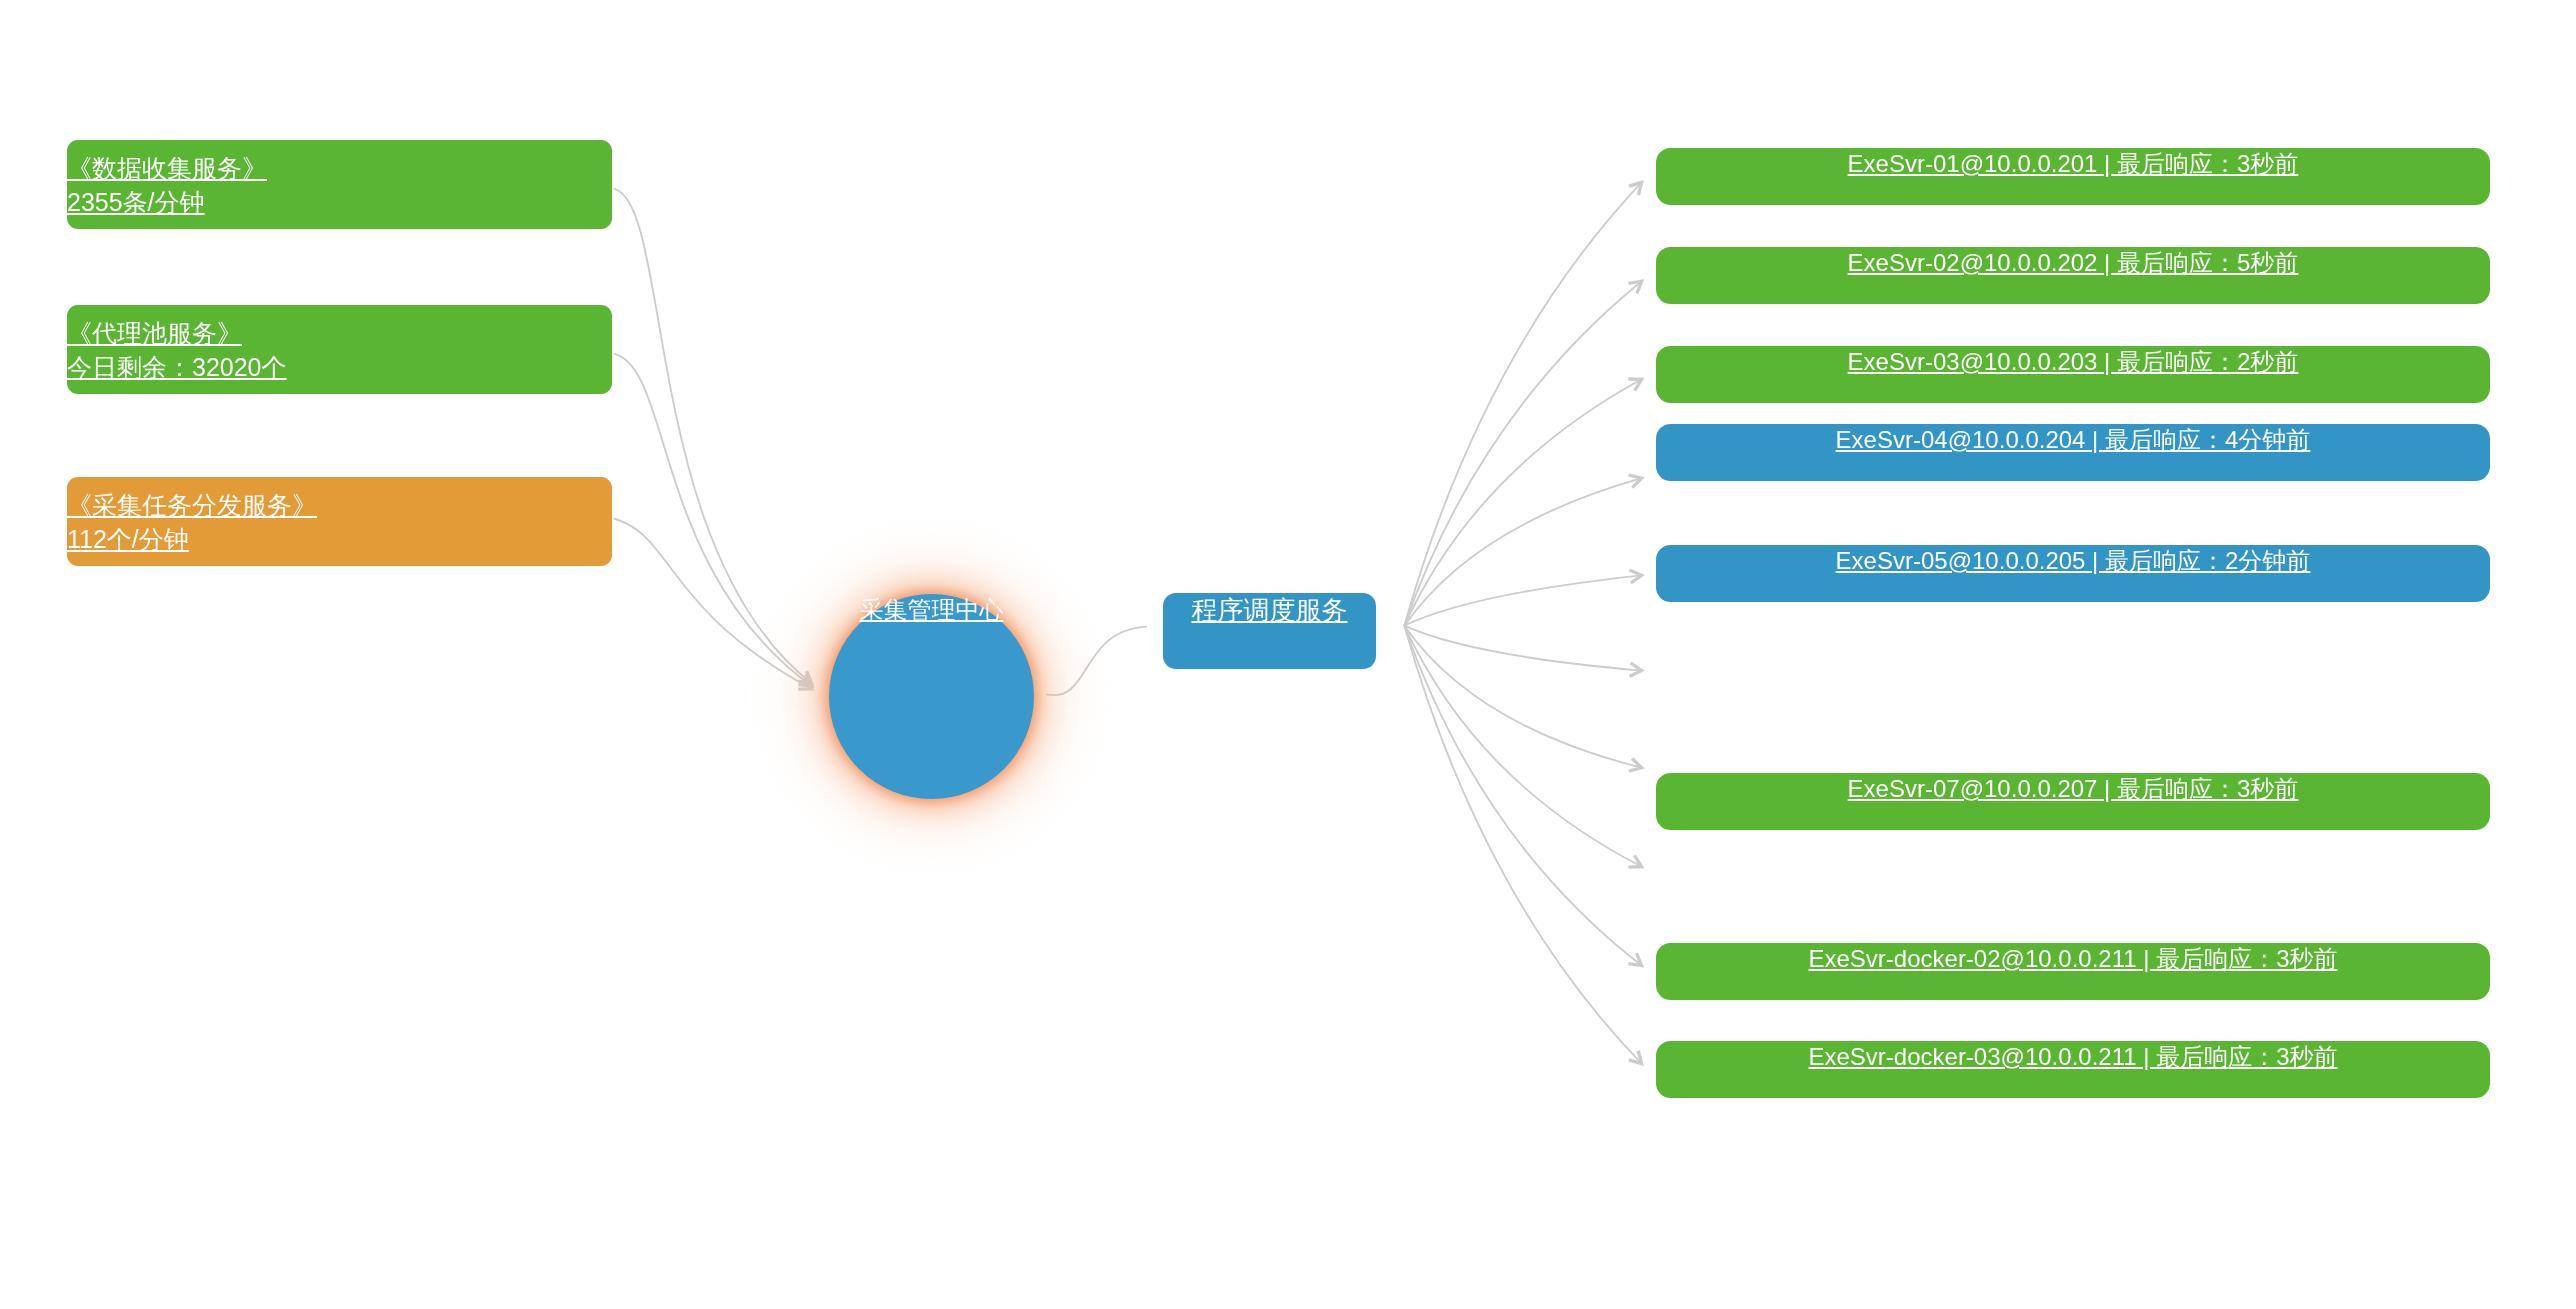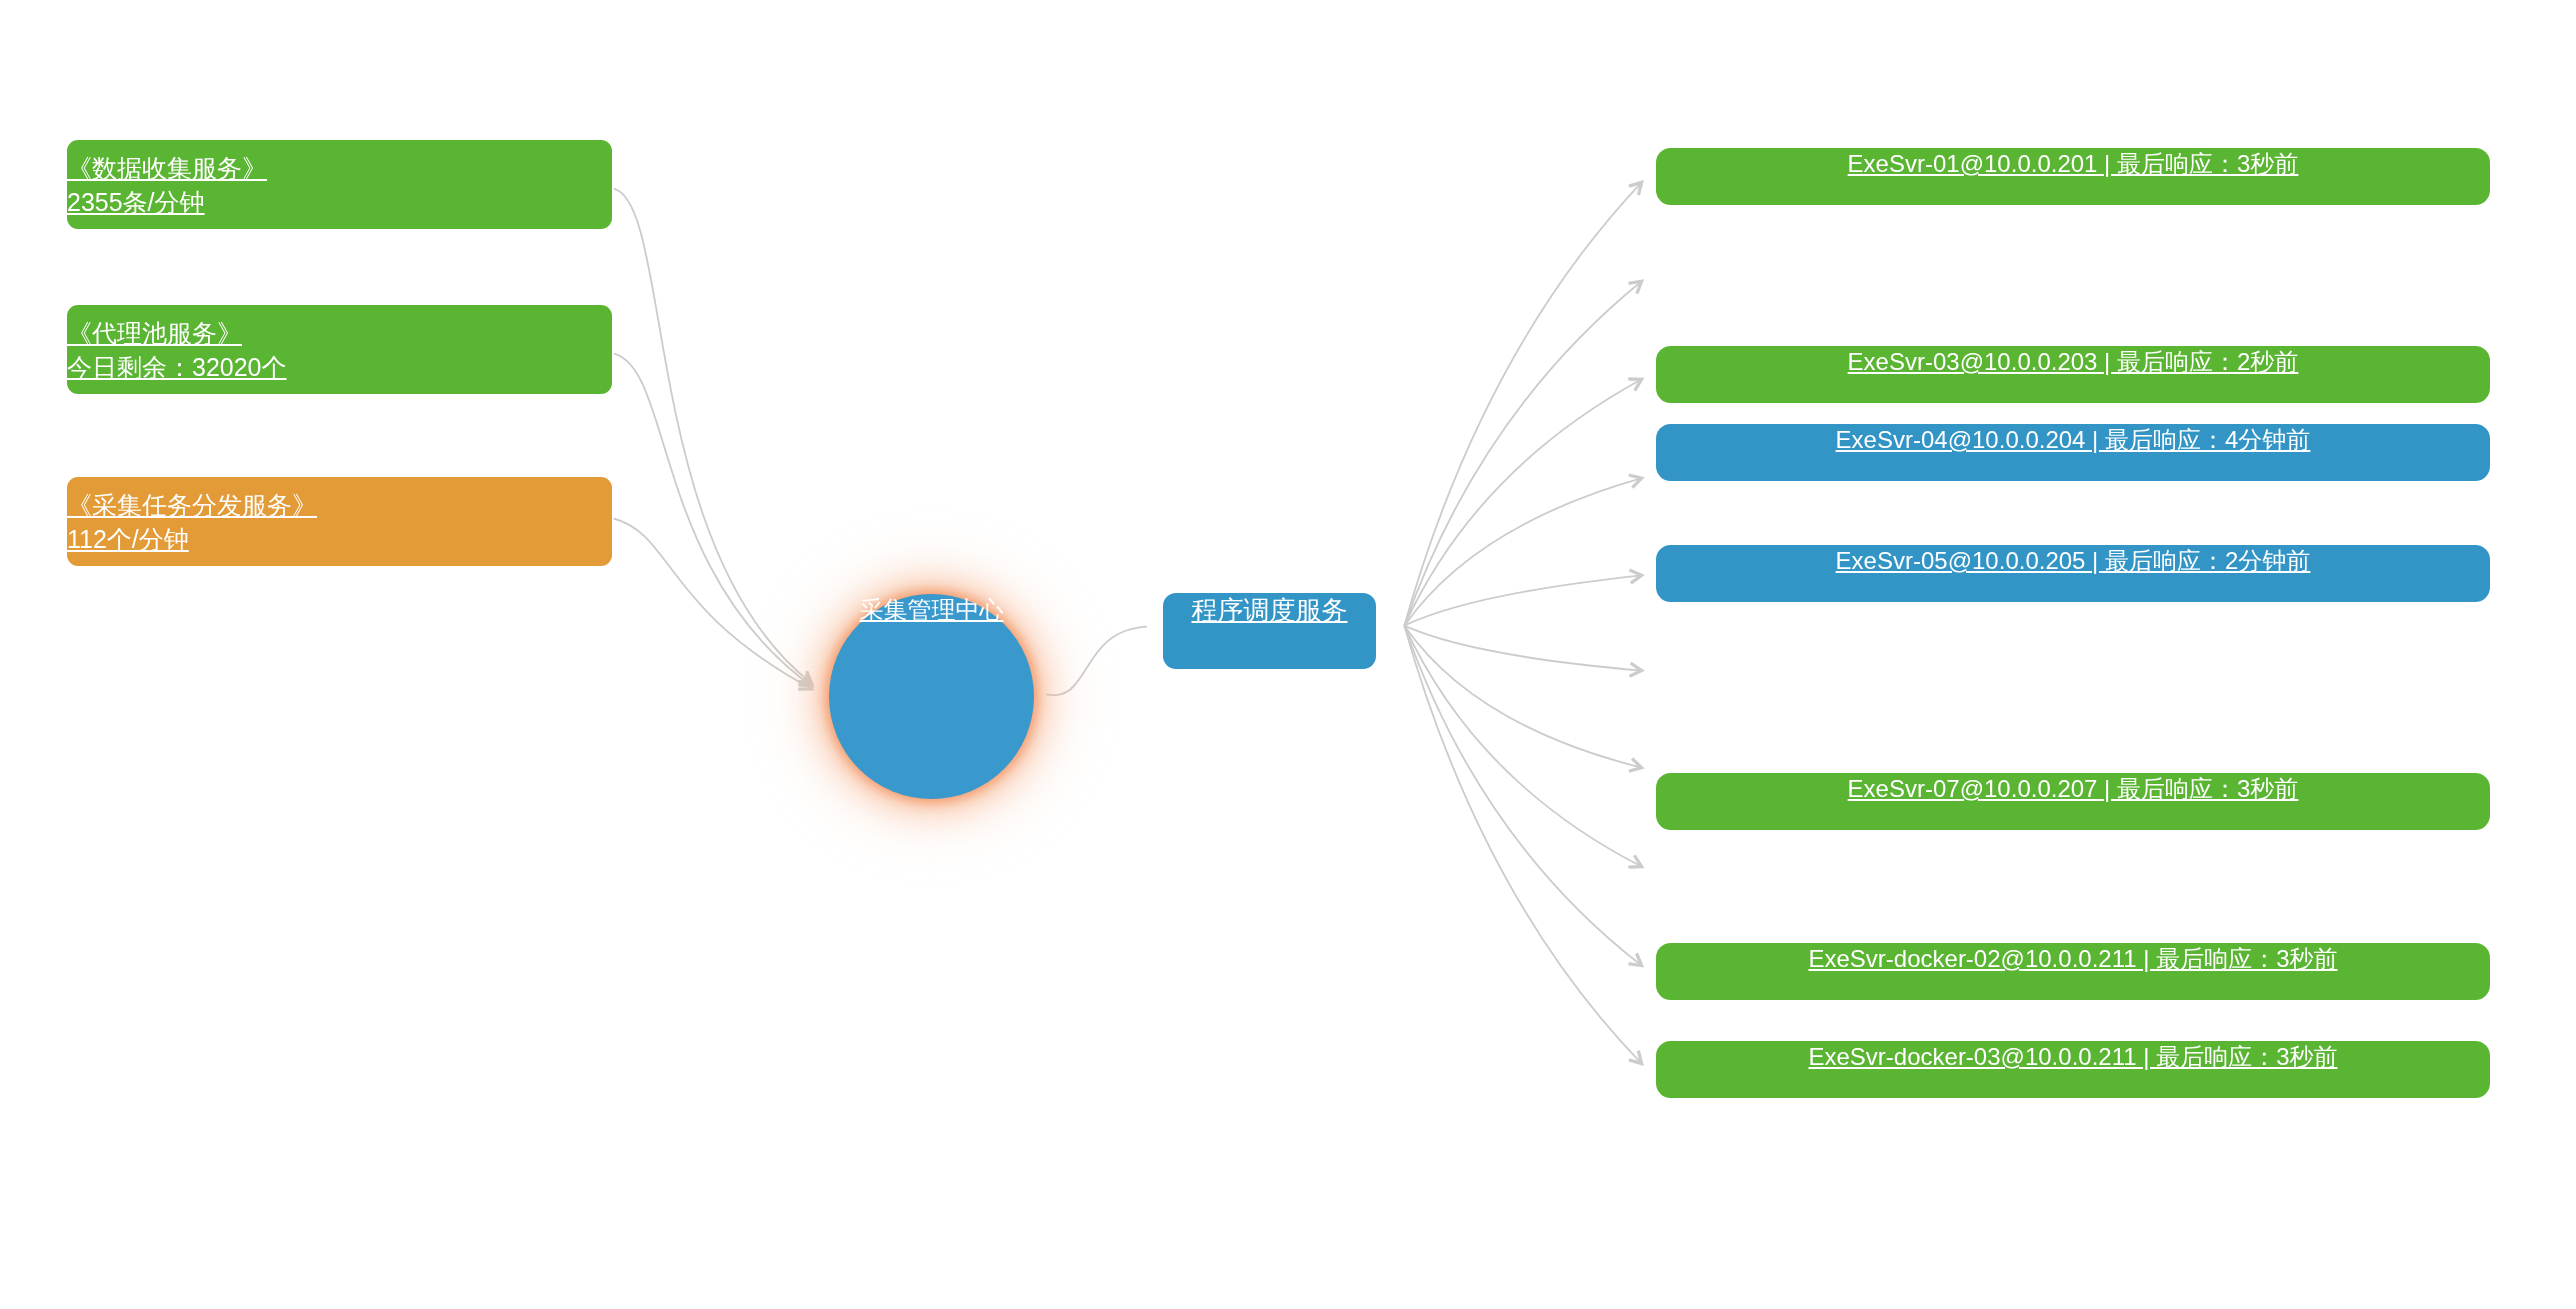--- a/index.html
+++ b/index.html
@@ -106,20 +106,23 @@
     <span>采集管理中心</span>
   </div>
 
   <div class="node scheduler">
     <span>程序调度服务</span>
   </div>
 
   <div class="node server green" style="top:148px">
     <span>ExeSvr-01@10.0.0.201 | 最后响应：3秒前</span>
   </div>
+  <div class="node server green" style="top:247px">
+    <span>ExeSvr-02@10.0.0.202 | 最后响应：5秒前</span>
+  </div>
   <div class="node server green" style="top:346px">
     <span>ExeSvr-03@10.0.0.203 | 最后响应：2秒前</span>
   </div>
   <div class="node server blue" style="top:424px">
     <span>ExeSvr-04@10.0.0.204 | 最后响应：4分钟前</span>
   </div>
   <div class="node server blue" style="top:545px">
     <span>ExeSvr-05@10.0.0.205 | 最后响应：2分钟前</span>
   </div>
   <div class="node server green" style="top:773px">

